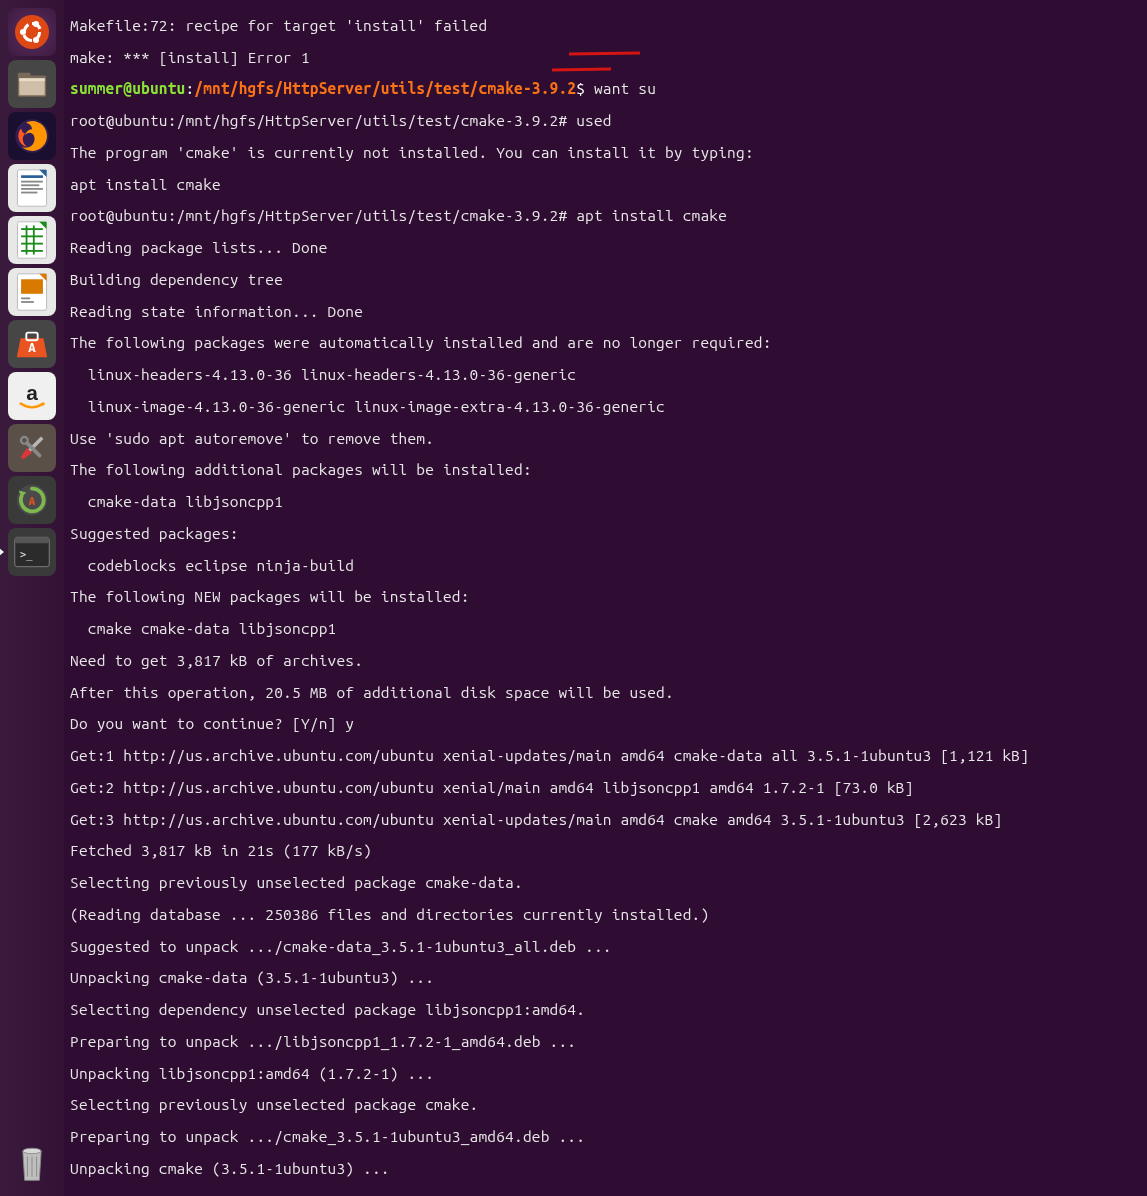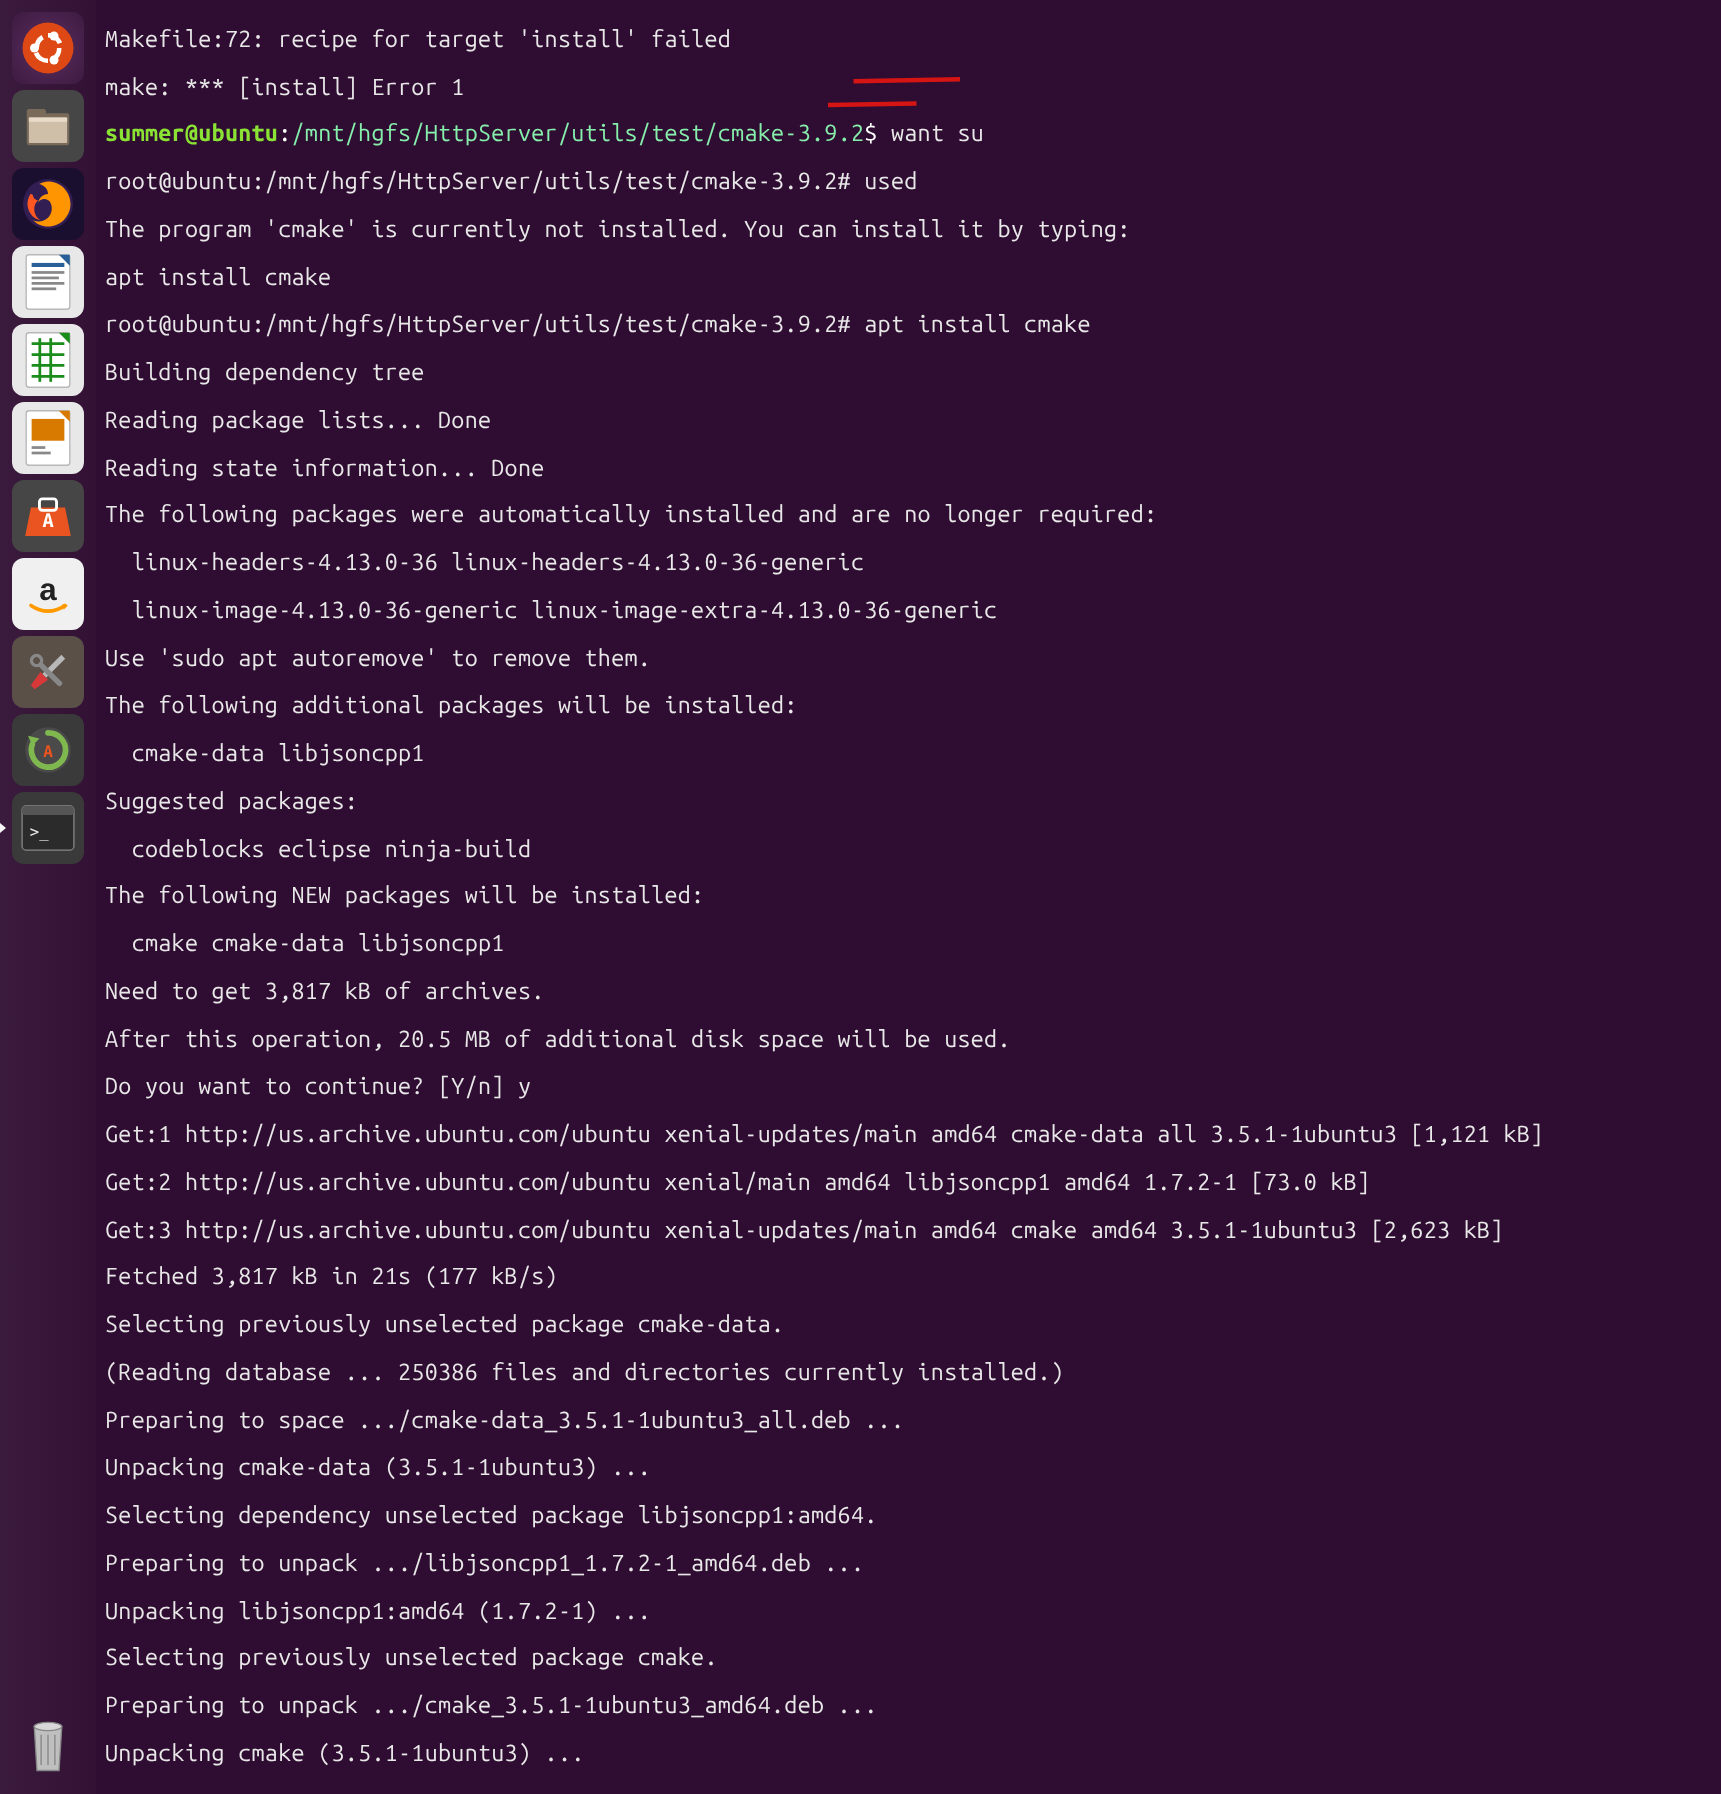--- a/index.html
+++ b/index.html
@@ -54,21 +54,21 @@
   top: 0;
   right: 0;
   bottom: 0;
   background: #2f0c31;
   padding: 2px 2px;
   color: #e8e8e8;
   white-space: pre;
   letter-spacing: 0.2px;
 }
 .green { color: #8ae234; font-weight: bold; text-align: center; }
-.blue { color: #86efac; font-weight: normal; }
+.blue { color: #f97316; font-weight: bold; }
 .white { color: #ffffff; }
 .line { display: block; }
 svg { display: block; }
 
 
 .redline1 {
   position: absolute;
   left: 569px;
   top: 52px;
   width: 71px;
@@ -206,43 +206,43 @@
 </nav>
 
 <div class="terminal">
 <span class="line">Makefile:72: recipe for target 'install' failed</span>
 <span class="line">make: *** [install] Error 1</span>
 <span class="line"><span class="green">summer@ubuntu</span><span class="white">:</span><span class="blue">/mnt/hgfs/HttpServer/utils/test/cmake-3.9.2</span><span class="white">$ </span><span>want su</span></span>
 <span class="line"><span>root@ubuntu:/mnt/hgfs/HttpServer/utils/test/cmake-3.9.2# </span><span>used</span></span>
 <span class="line">The program 'cmake' is currently not installed. You can install it by typing:</span>
 <span class="line">apt install cmake</span>
 <span class="line"><span>root@ubuntu:/mnt/hgfs/HttpServer/utils/test/cmake-3.9.2# </span><span>apt install cmake</span></span>
+<span class="line">Reading package lists... Done</span>
 <span class="line">Building dependency tree       </span>
-<span class="line">Reading package lists... Done</span>
 <span class="line">Reading state information... Done</span>
 <span class="line">The following packages were automatically installed and are no longer required:</span>
 <span class="line">  linux-headers-4.13.0-36 linux-headers-4.13.0-36-generic</span>
 <span class="line">  linux-image-4.13.0-36-generic linux-image-extra-4.13.0-36-generic</span>
 <span class="line">Use 'sudo apt autoremove' to remove them.</span>
 <span class="line">The following additional packages will be installed:</span>
 <span class="line">  cmake-data libjsoncpp1</span>
 <span class="line">Suggested packages:</span>
 <span class="line">  codeblocks eclipse ninja-build</span>
 <span class="line">The following NEW packages will be installed:</span>
 <span class="line">  cmake cmake-data libjsoncpp1</span>
 <span class="line">Need to get 3,817 kB of archives.</span>
 <span class="line">After this operation, 20.5 MB of additional disk space will be used.</span>
 <span class="line"><span>Do you want to continue? [Y/n] </span><span>y</span></span>
 <span class="line">Get:1 http://us.archive.ubuntu.com/ubuntu xenial-updates/main amd64 cmake-data all 3.5.1-1ubuntu3 [1,121 kB]</span>
 <span class="line">Get:2 http://us.archive.ubuntu.com/ubuntu xenial/main amd64 libjsoncpp1 amd64 1.7.2-1 [73.0 kB]</span>
 <span class="line">Get:3 http://us.archive.ubuntu.com/ubuntu xenial-updates/main amd64 cmake amd64 3.5.1-1ubuntu3 [2,623 kB]</span>
 <span class="line">Fetched 3,817 kB in 21s (177 kB/s)                                             </span>
 <span class="line">Selecting previously unselected package cmake-data.</span>
 <span class="line">(Reading database ... 250386 files and directories currently installed.)</span>
-<span class="line">Preparing to space .../cmake-data_3.5.1-1ubuntu3_all.deb ...</span>
+<span class="line">Suggested to unpack .../cmake-data_3.5.1-1ubuntu3_all.deb ...</span>
 <span class="line">Unpacking cmake-data (3.5.1-1ubuntu3) ...</span>
 <span class="line">Selecting dependency unselected package libjsoncpp1:amd64.</span>
 <span class="line">Preparing to unpack .../libjsoncpp1_1.7.2-1_amd64.deb ...</span>
 <span class="line">Unpacking libjsoncpp1:amd64 (1.7.2-1) ...</span>
 <span class="line">Selecting previously unselected package cmake.</span>
 <span class="line">Preparing to unpack .../cmake_3.5.1-1ubuntu3_amd64.deb ...</span>
 <span class="line">Unpacking cmake (3.5.1-1ubuntu3) ...</span>
 
 
 

